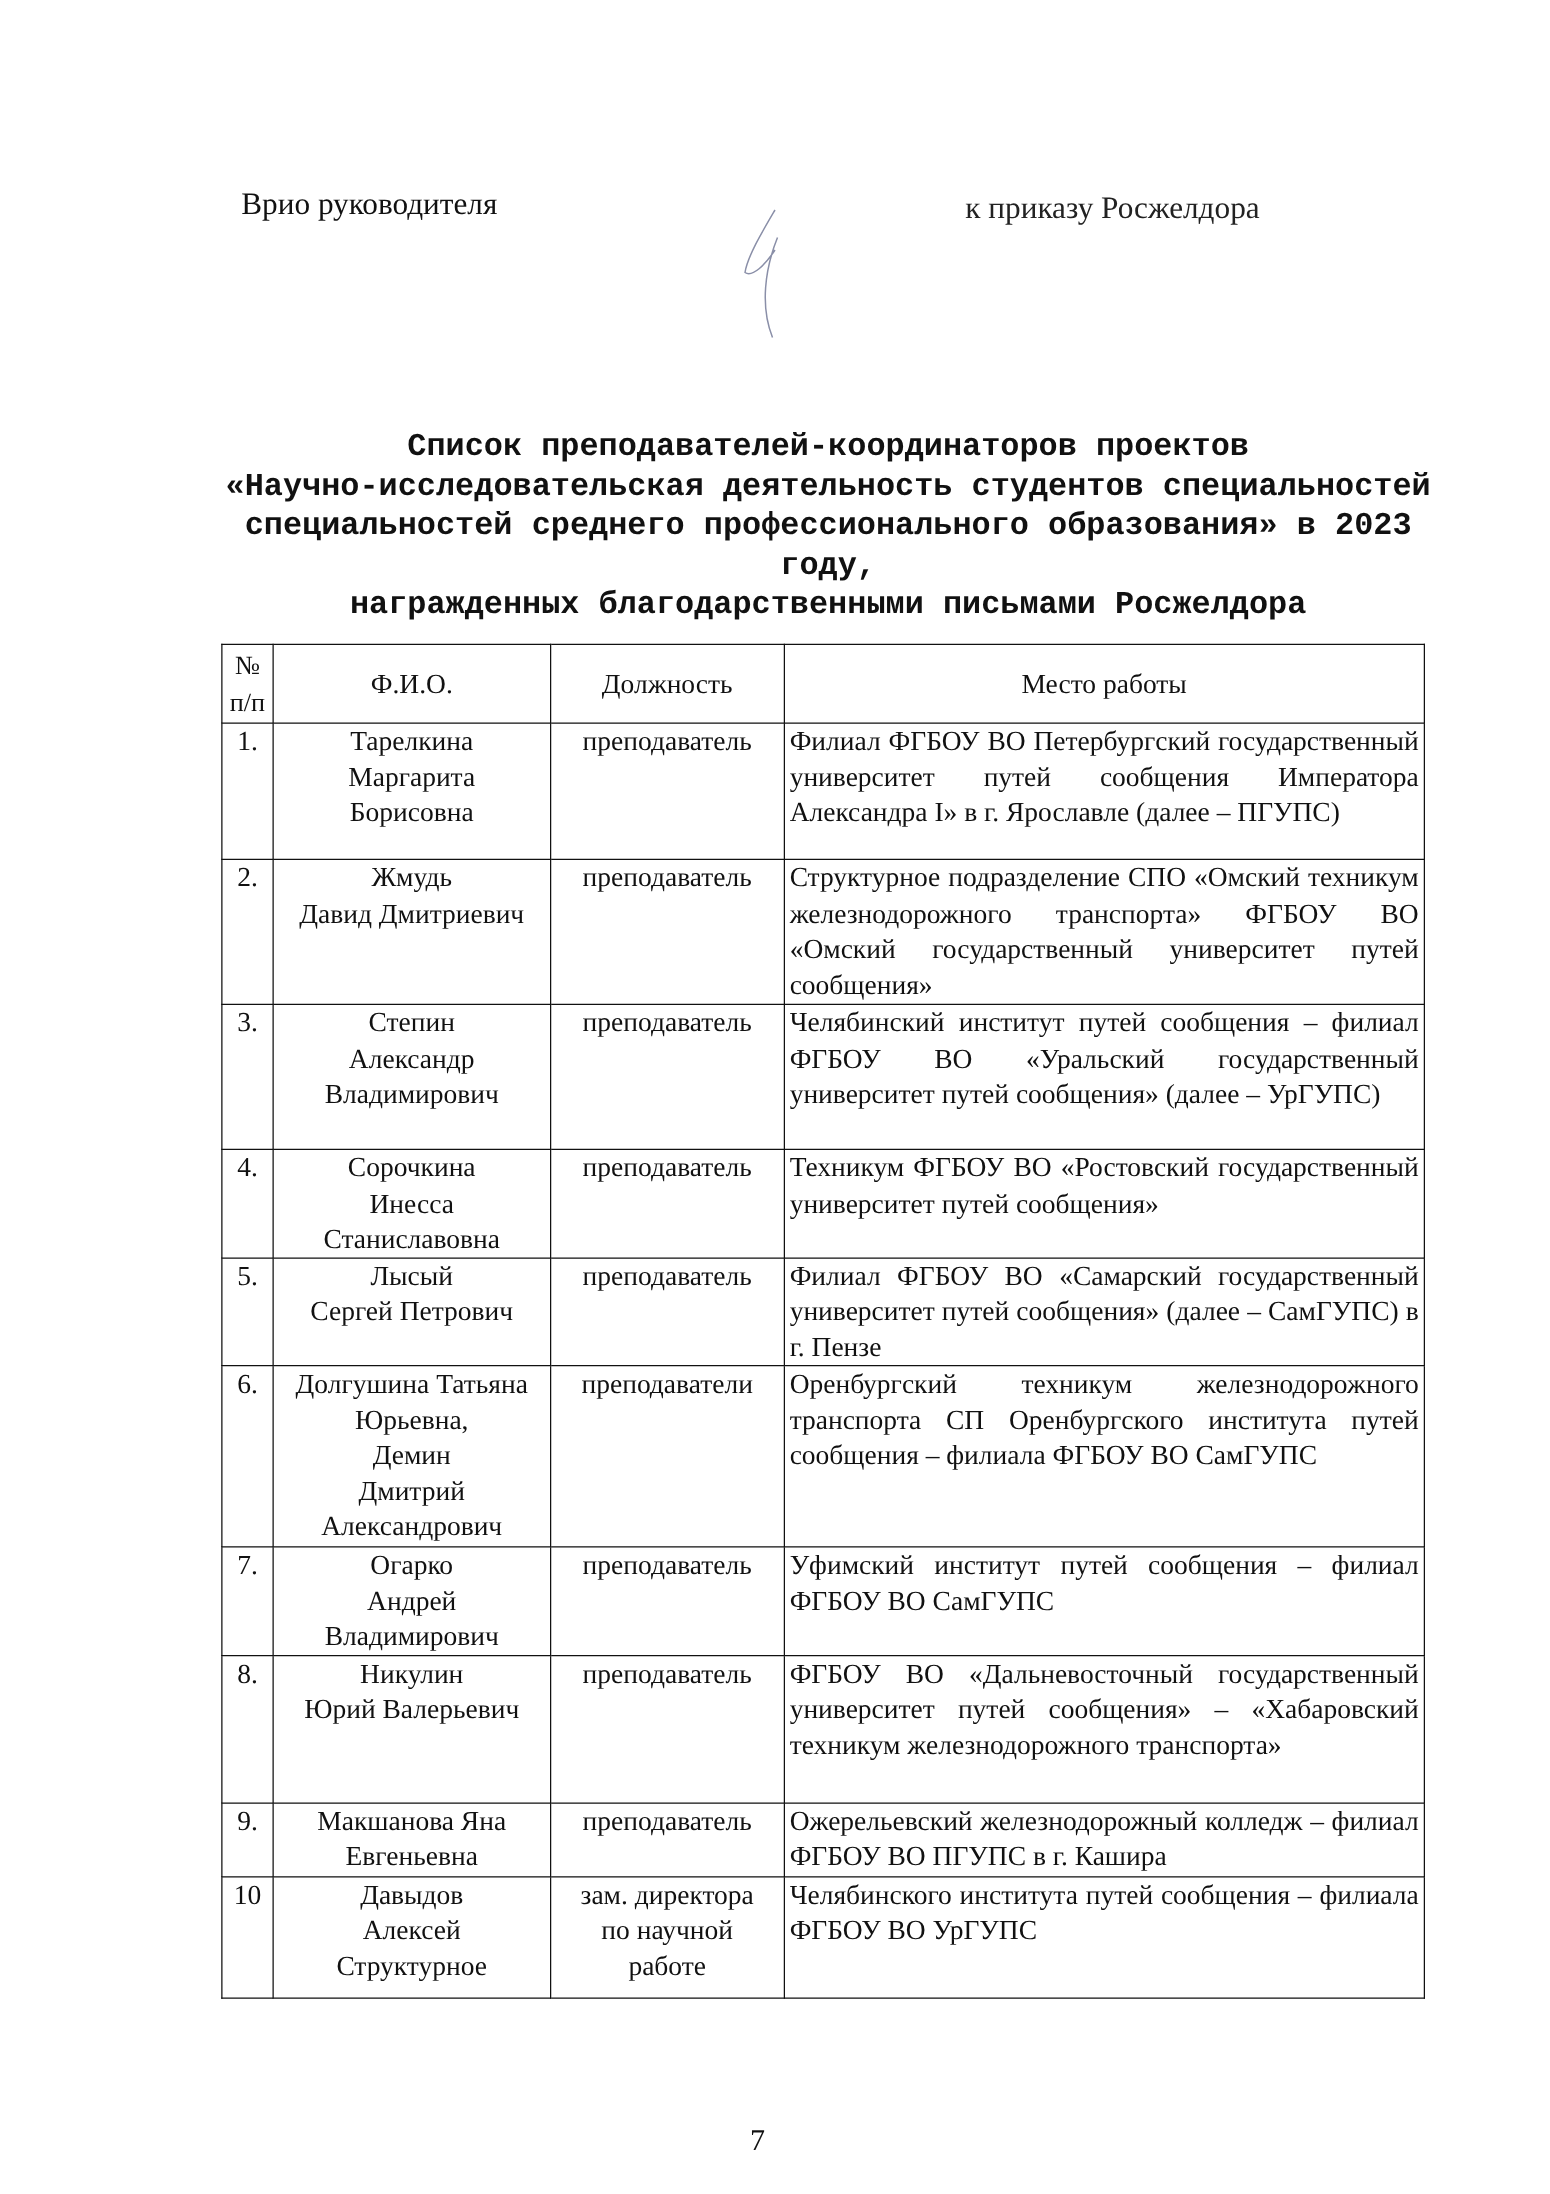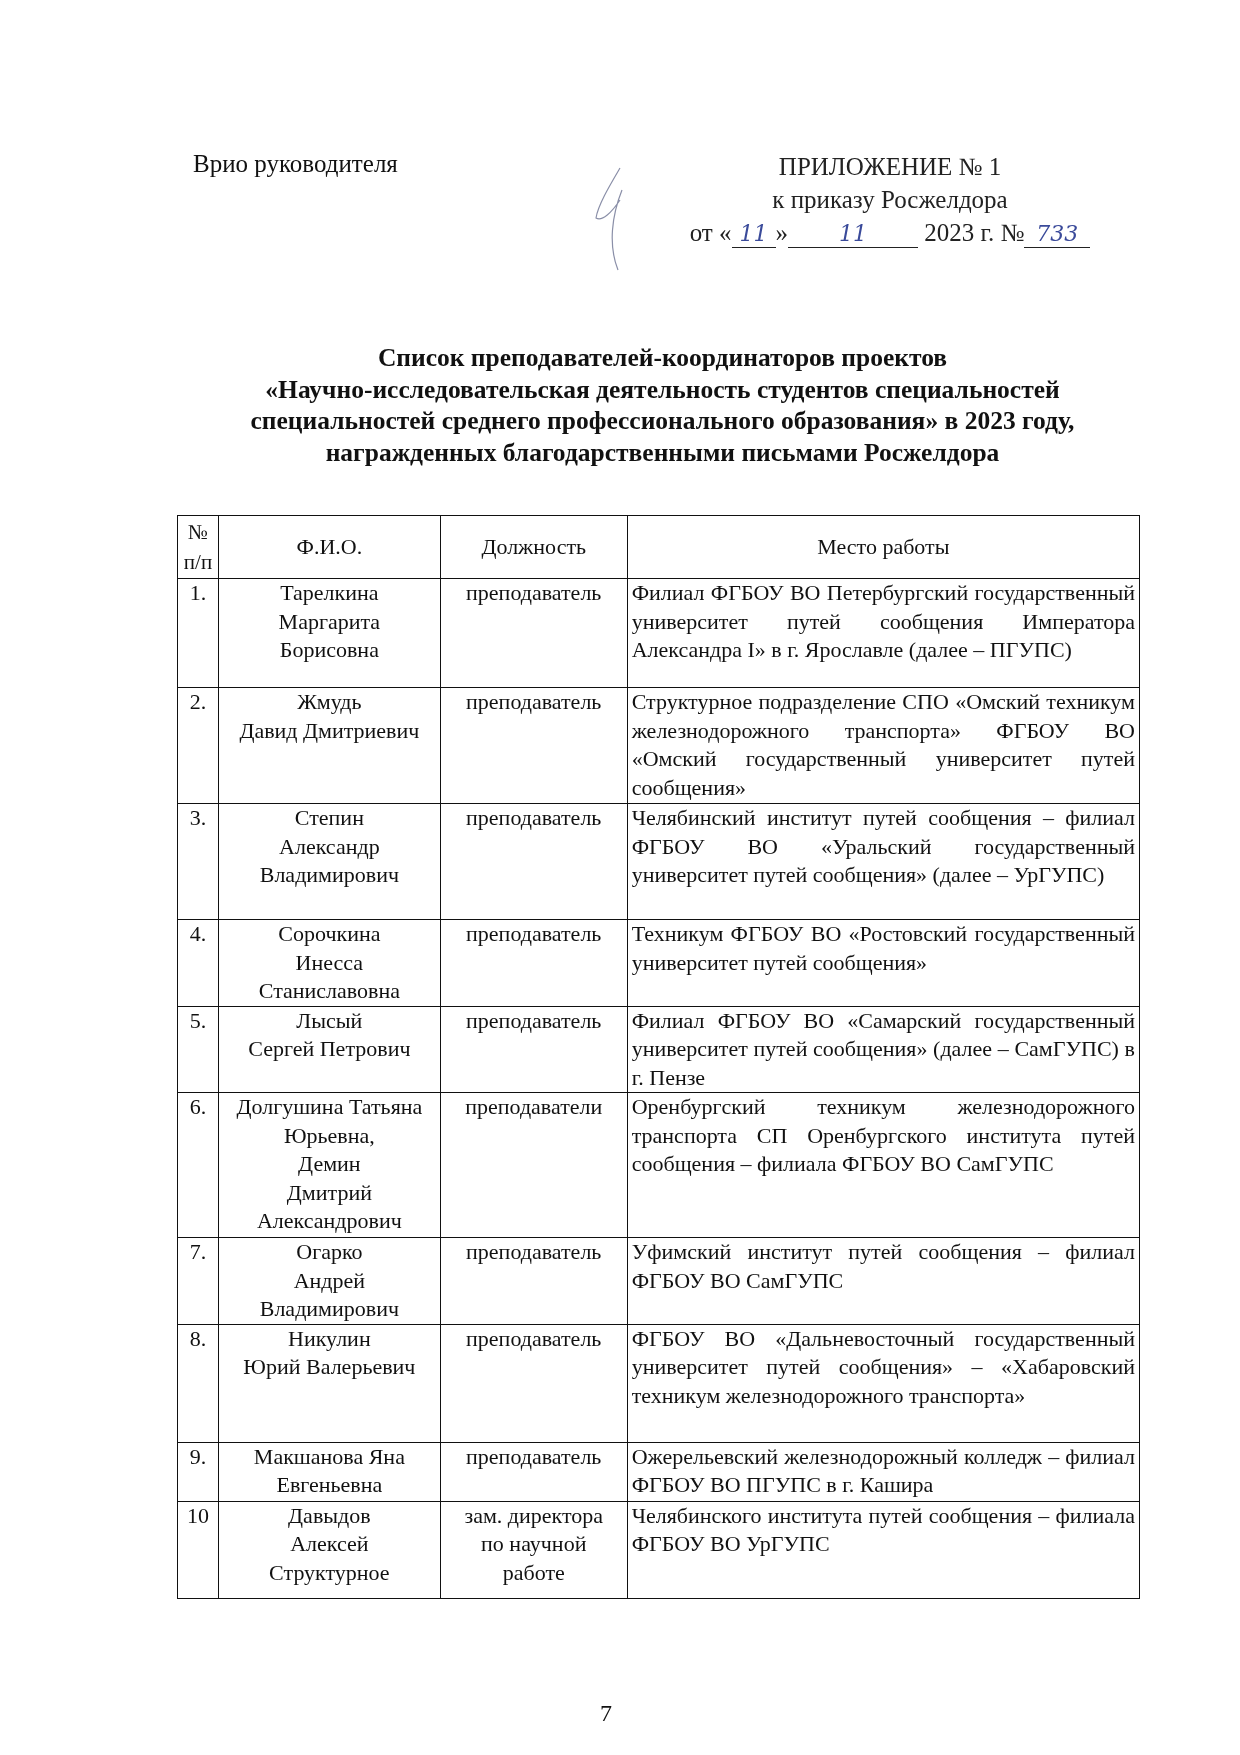--- a/index.html
+++ b/index.html
@@ -4,21 +4,21 @@
 <style>
   html, body { margin: 0; padding: 0; background: #ffffff; }
   body { width: 1240px; height: 1755px; position: relative; overflow: hidden;
          font-family: "Liberation Serif", "DejaVu Serif", serif; color: #111; }
   .abs { position: absolute; }
   #acting-head { left: 193px; top: 150px; font-size: 25px; }
   #appendix { left: 660px; top: 150px; width: 460px; text-align: center; font-size: 25px; line-height: 33px; color: #222; }
   .hand { font-family: "DejaVu Serif", serif; font-style: italic; color: #3a4a9a; font-size: 22px; }
   .uline { display: inline-block; border-bottom: 1.5px solid #222; text-align: center; line-height: 26px; }
   #signature { left: 590px; top: 160px; width: 70px; height: 115px; }
-  #doc-title { left: 170px; top: 342px; width: 985px; text-align: center; font-weight: bold; font-size: 25.5px; line-height: 31.5px; }
+  #doc-title { left: 170px; top: 342px; width: 985px; text-align: center; font-weight: bold; font-size: 25.5px; line-height: 31.5px; font-family: Liberation Mono, monospace; }
   table#awardees { position: absolute; left: 177px; top: 515px; width: 963px; border-collapse: collapse; font-size: 22px; line-height: 28.5px; }
   #awardees td, #awardees th { border: 1.5px solid #111; vertical-align: top; padding: 0 4px; }
   #awardees th { font-weight: normal; vertical-align: middle; height: 62px; }
   #awardees col.c-num { width: 41px; }
   #awardees col.c-name { width: 222px; }
   #awardees col.c-pos { width: 187px; }
   #awardees col.c-work { width: 513px; }
   .num { text-align: center; padding: 0 2px !important; }
   .name { text-align: center; }
   .pos { text-align: center; }
@@ -30,26 +30,21 @@
 </head>
 <body>
 
 <div id="acting-head" class="abs">Врио руководителя</div>
 
 <svg id="signature" class="abs" viewBox="0 0 70 115">
   <path d="M30 8 C20 25, 8 45, 6 58 C12 62, 22 52, 30 40 M32 30 C22 55, 18 85, 28 110" fill="none" stroke="#8a8fa8" stroke-width="1.2"></path>
 </svg>
 
 <div id="appendix" class="abs">
-  <div>ПРИЛОЖЕНИЕ № 1</div>
   <div>к приказу Росжелдора</div>
-  <div>
-    <span>от «</span><span class="uline hand" style="width:44px">11</span><span>»</span><span class="uline hand" style="width:130px">11</span>
-    <span>2023 г. №</span><span class="uline hand" style="width:66px">733</span>
-  </div>
 </div>
 
 <div id="doc-title" class="abs">
   <div>Список преподавателей-координаторов проектов</div>
   <div>«Научно-исследовательская деятельность студентов специальностей</div>
   <div>специальностей среднего профессионального образования» в 2023 году,</div>
   <div>награжденных благодарственными письмами Росжелдора</div>
 </div>
 
 <table id="awardees">

